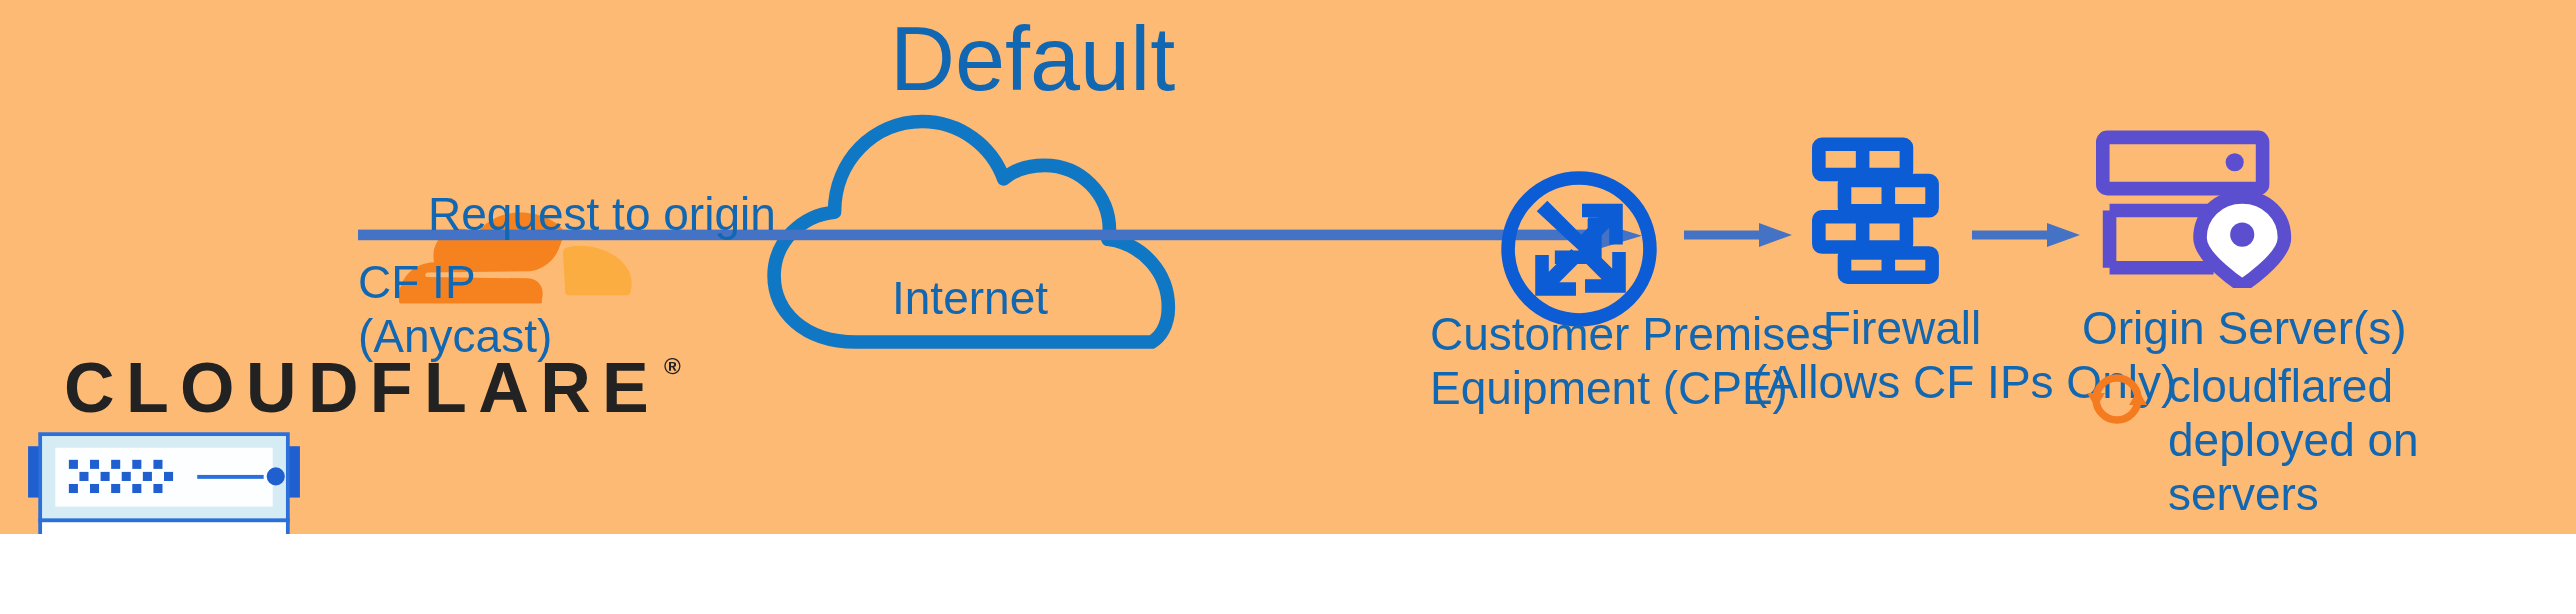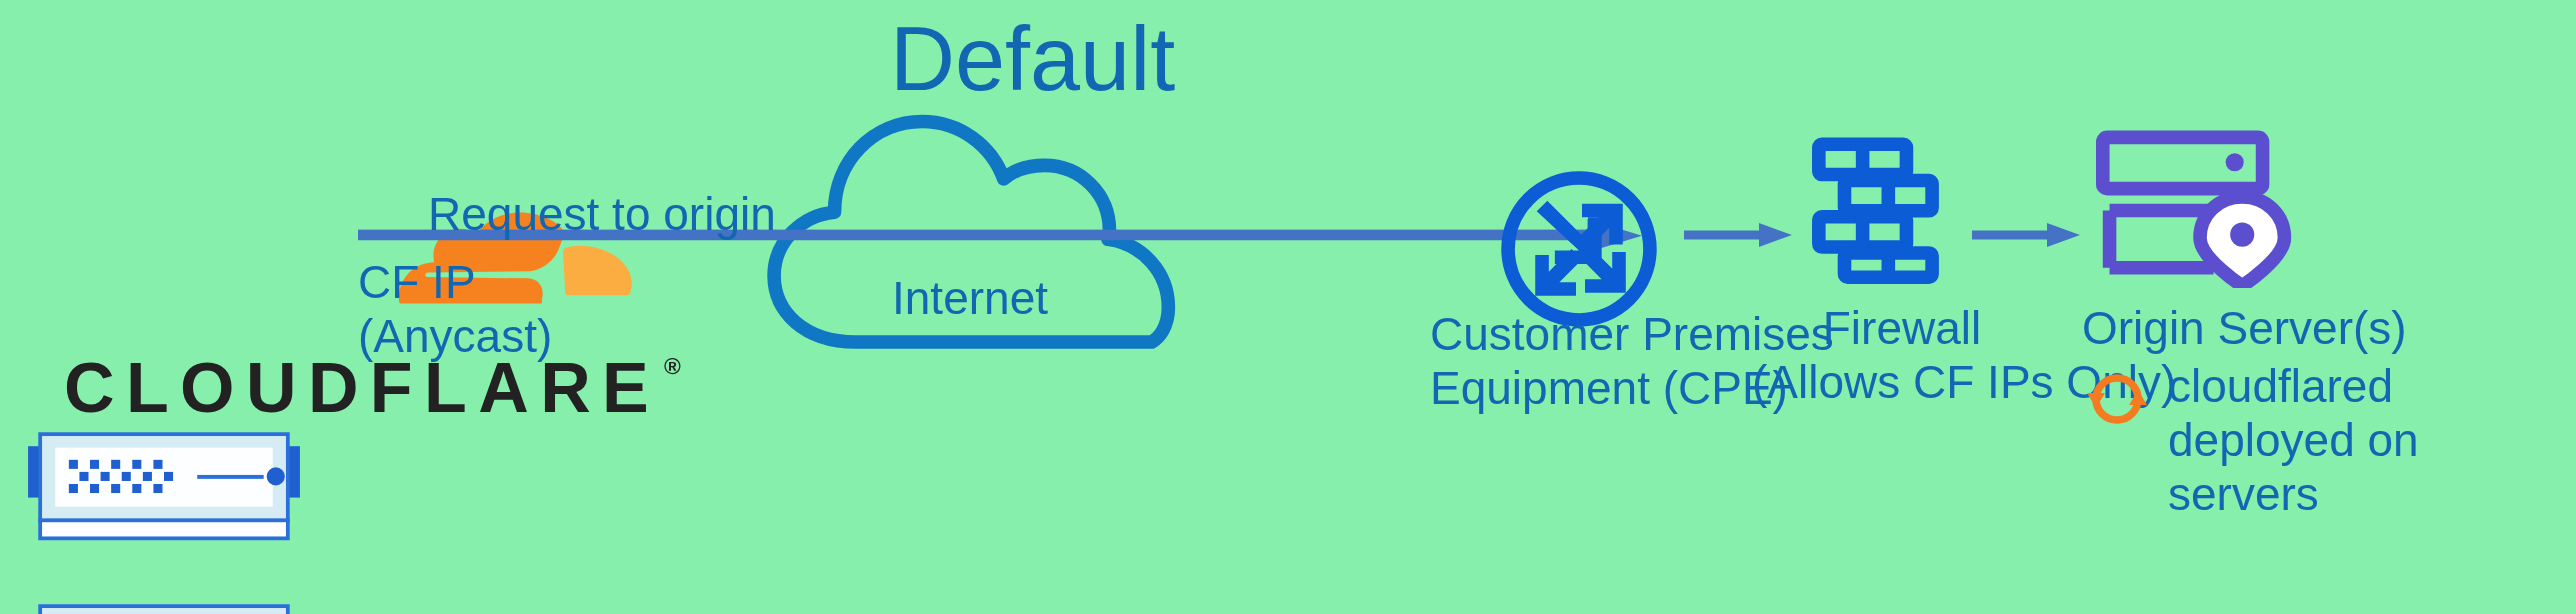--- a/index.html
+++ b/index.html
@@ -6,22 +6,22 @@
     margin: 0;
     padding: 0;
     background: #ffffff;
   }
   body {
     font-family: "Liberation Sans", sans-serif;
   }
   #canvas {
     position: relative;
     width: 2576px;
-    height: 614px;
-    background: #86efac;
+    height: 534px;
+    background: #fdba74;
     overflow: hidden;
   }
   .abs { position: absolute; }
 
   
   #diagram-title {
     left: 445px;
     top: 4.5px;
     font-size: 45px;
     color: #1167B1;

